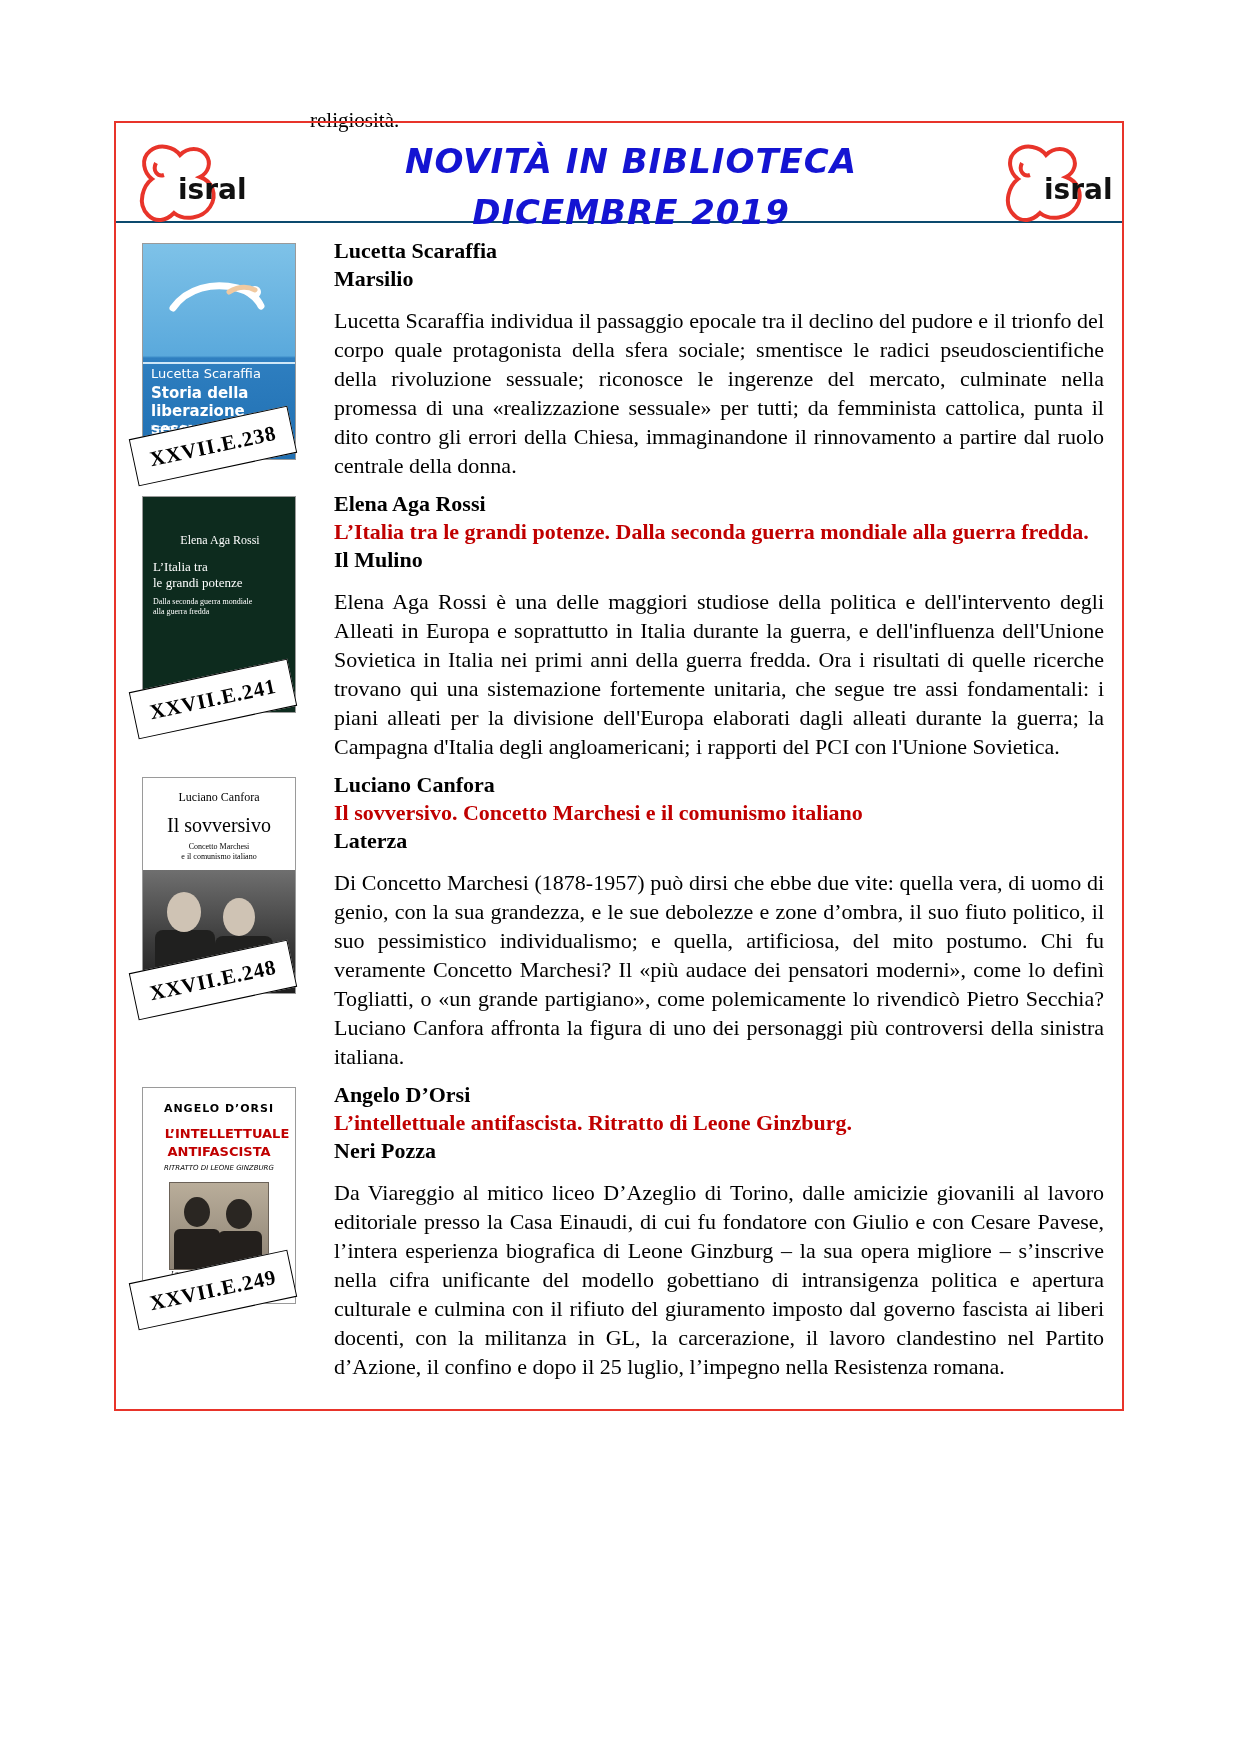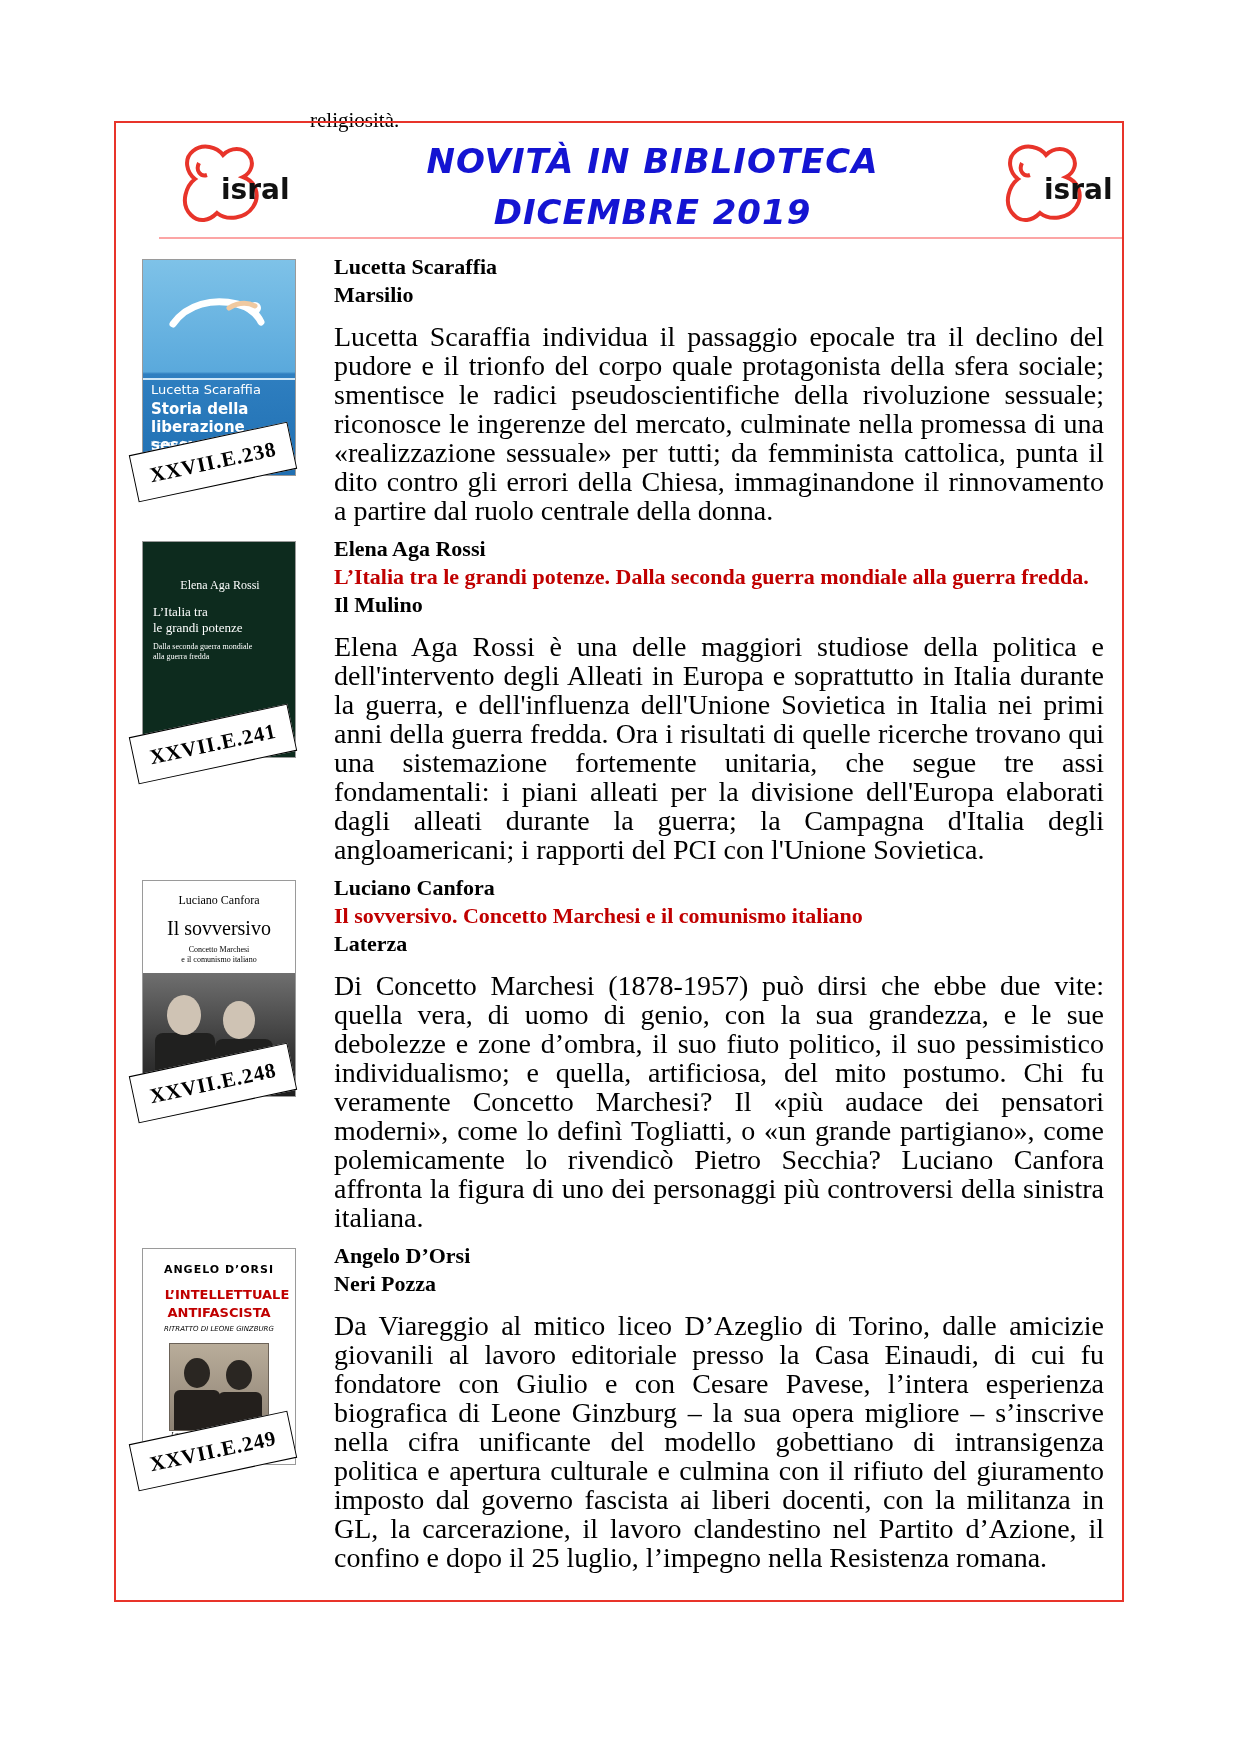--- a/index.html
+++ b/index.html
@@ -32,24 +32,23 @@
     position: absolute;
     left: 114px;
     top: 121px;
     width: 1010px;
     border: 2px solid #e8342a;
     box-sizing: border-box;
   }
   
   .header {
     position: relative;
-    height: 116px;
-    border-bottom: 2px solid #fca5a5;
+    height: 100px;
+    border-bottom: 2px solid #0c4a6e;
     box-sizing: border-box;
-    margin-left: 43px;
   }
   .logo {
     position: absolute;
     top: 10px;
     width: 120px;
     height: 100px;
   }
   .logo.left { left: 10px; }
   .logo.right { right: 10px; }
   .logo svg { display:block; }
@@ -131,21 +130,21 @@
     text-align: justify;
   }
   .publisher {
     font-family: "Liberation Serif", serif;
     font-weight: bold;
     font-size: 22px;
     line-height: 28px;
   }
   .abstract {
     font-family: "Liberation Serif", serif;
-    font-size: 28px;
+    font-size: 22px;
     line-height: 29px;
     text-align: justify;
     margin-top: 13px;
     hyphens: auto;
   }
 
   
   .cv1 { background: linear-gradient(180deg,#7ec2e8 0%, #5aa9dc 52%, #2f7fc0 53%, #1f6fb2 100%); }
   .cv1 .diver {
     position: absolute;
@@ -344,20 +343,21 @@
               <div class="hh1"></div>
               <div class="hh2"></div>
             </div>
             <div class="sig">Leone Ginzburg</div>
             <div class="redbar"></div>
           </div>
           <div class="shelf-tag">XXVII.E.249</div>
         </div>
         <div class="text-col">
           <div class="author">Angelo D’Orsi</div>
+          <div class="booktitle">L’intellettuale antifascista. Ritratto di Leone Ginzburg.</div>
           <div class="publisher">Neri Pozza</div>
           <div class="abstract">Da Viareggio al mitico liceo D’Azeglio di Torino, dalle amicizie giovanili al lavoro editoriale presso la Casa Einaudi, di cui fu fondatore con Giulio e con Cesare Pavese, l’intera esperienza biografica di Leone Ginzburg – la sua opera migliore – s’inscrive nella cifra unificante del modello gobettiano di intransigenza politica e apertura culturale e culmina con il rifiuto del giuramento imposto dal governo fascista ai liberi docenti, con la militanza in GL, la carcerazione, il lavoro clandestino nel Partito d’Azione, il confino e dopo il 25 luglio, l’impegno nella Resistenza romana.</div>
         </div>
       </div>
 
     </div>
   </div>
 </div>
 
 </body></html>

